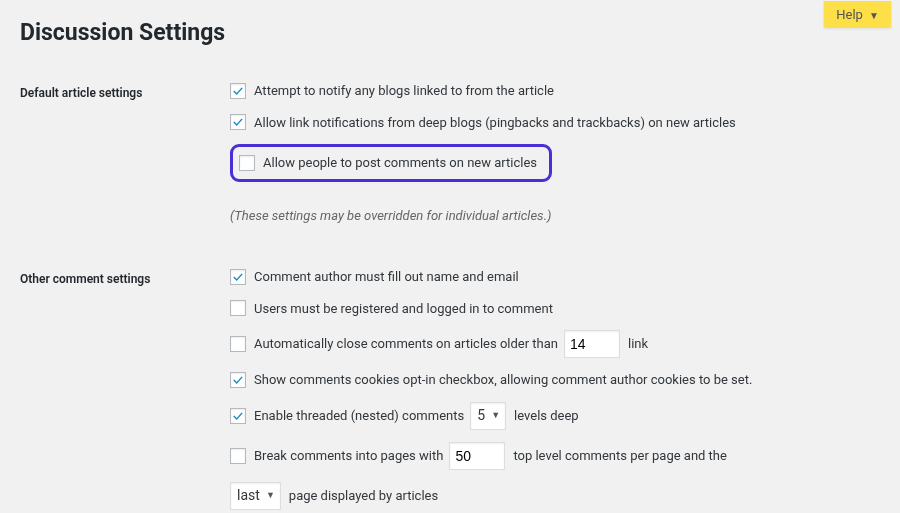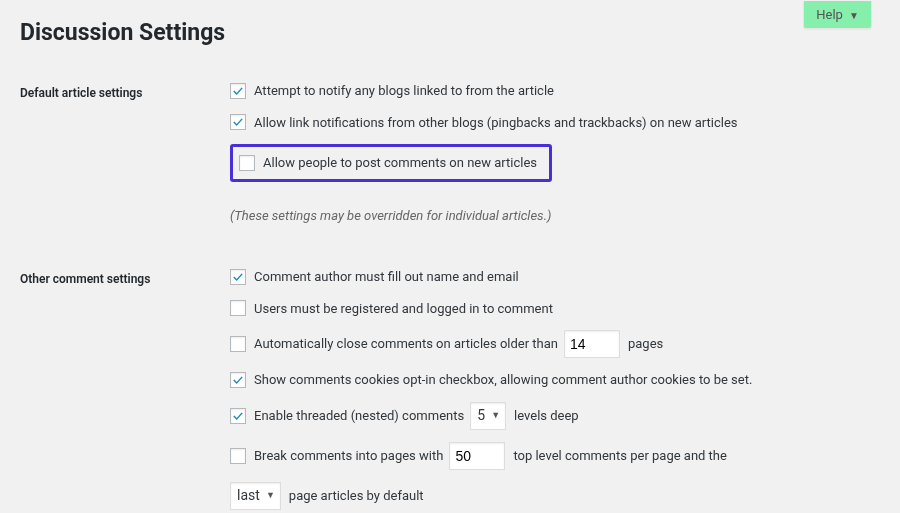--- a/index.html
+++ b/index.html
@@ -13,22 +13,22 @@
       font-size: 13px;
       color: #32373c;
       width: 900px;
       height: 513px;
       position: relative;
       overflow: hidden;
     }
     .help-tab {
       position: absolute;
       top: 1px;
-      right: 28px;
-      background: #86efac;
+      right: 8px;
+      background: #fde047;
       border: 1px solid #e5e5e5;
       border-top: none;
       padding: 6px 12px;
       font-size: 13px;
       color: #555;
       cursor: pointer;
       border-radius: 0 0 3px 3px;
       box-shadow: 0 1px 1px rgba(0,0,0,0.04);
     }
     .help-tab .arrow {
@@ -91,21 +91,21 @@
       color: #1e8cbe;
       font-size: 14px;
       font-weight: bold;
       line-height: 1;
     }
     .highlighted {
       border: 3px solid #4a2fd6;
       padding: 6px 12px 6px 6px;
       display: inline-flex;
       align-items: center;
-      border-radius: 3px;
+      border-radius: 9px;
     }
     .hint {
       font-style: italic;
       color: #666;
       margin-top: 12px;
     }
     .text-input {
       border: 1px solid #ddd;
       box-shadow: inset 0 1px 2px rgba(0,0,0,0.07);
       background: #fff;
@@ -157,21 +157,21 @@
       <td>
         <div class="setting-row">
           <label>
             <span class="checkbox checked"></span>
             <span>Attempt to notify any blogs linked to from the article</span>
           </label>
         </div>
         <div class="setting-row">
           <label>
             <span class="checkbox checked"></span>
-            <span>Allow link notifications from other blogs (pingbacks and trackbacks) on new articles</span>
+            <span>Allow link notifications from deep blogs (pingbacks and trackbacks) on new articles</span>
           </label>
         </div>
         <div class="setting-row">
           <span class="highlighted">
             <label>
               <span class="checkbox"></span>
               <span>Allow people to post comments on new articles</span>
             </label>
           </span>
         </div>
@@ -195,21 +195,21 @@
             <span class="checkbox"></span>
             <span>Users must be registered and logged in to comment</span>
           </label>
         </div>
         <div class="setting-row">
           <label>
             <span class="checkbox"></span>
             <span>Automatically close comments on articles older than</span>
           </label>
           <input class="text-input" value="14" style="">
-          <span class="inline-text">pages</span>
+          <span class="inline-text">link</span>
         </div>
         <div class="setting-row">
           <label>
             <span class="checkbox checked"></span>
             <span>Show comments cookies opt-in checkbox, allowing comment author cookies to be set.</span>
           </label>
         </div>
         <div class="setting-row">
           <label>
             <span class="checkbox checked"></span>
@@ -225,20 +225,20 @@
             <span class="checkbox"></span>
             <span>Break comments into pages with</span>
           </label>
           <input class="text-input" value="50" style="">
           <span class="inline-text">top level comments per page and the</span>
         </div>
         <div class="setting-row" style="padding-left:0;margin-top:10px;">
           <span class="select-box" style="margin-left:0;">
             <span>last</span>
           </span>
-          <span class="inline-text">page articles by default</span>
+          <span class="inline-text">page displayed by articles</span>
         </div>
 
       </td>
     </tr>
   </tbody>
     </table>
 </div>
 
 </body></html>

